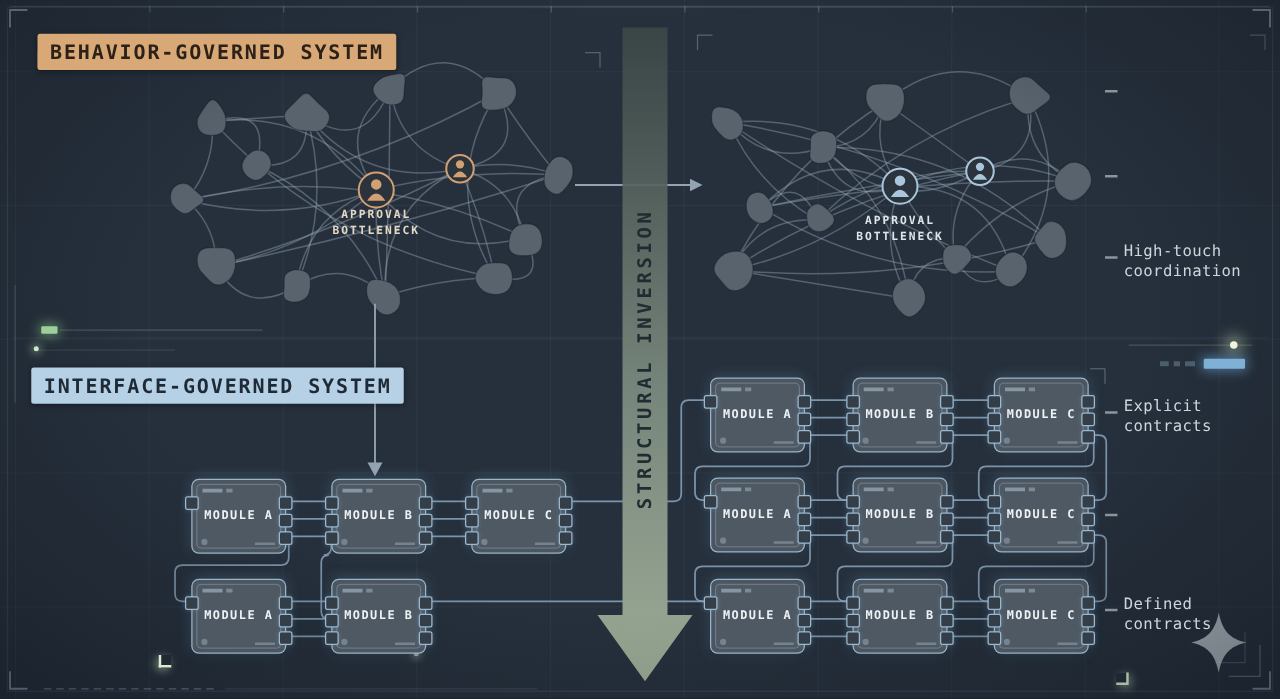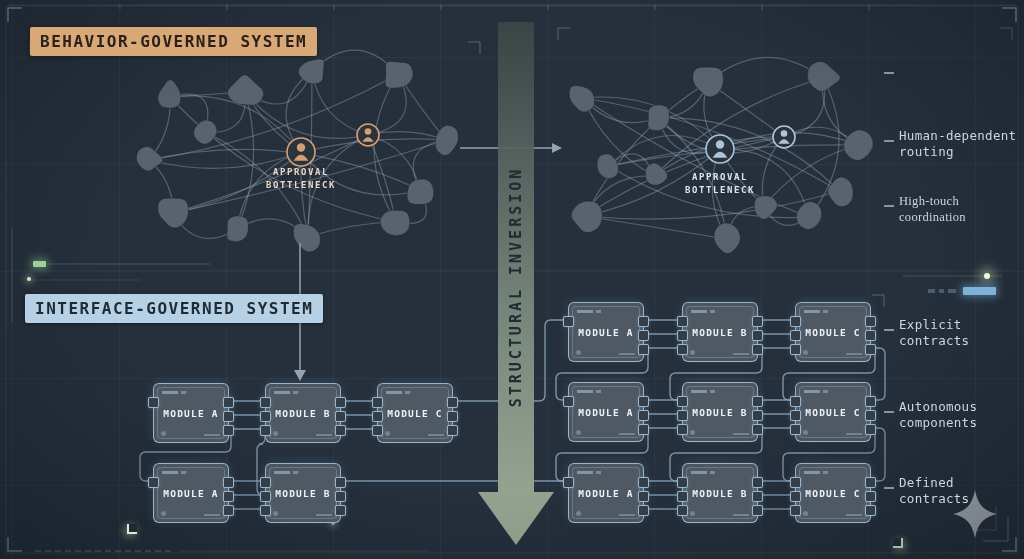--- a/index.html
+++ b/index.html
@@ -491,28 +491,24 @@
       <div class="m-line"></div>
       <span class="m-label">MODULE C</span>
       <div class="port" style="left: -6px; top: 13px;"></div>
       <div class="port" style="left: -6px; top: 27px;"></div>
       <div class="port" style="left: -6px; top: 41px;"></div>
       <div class="port" style="right: -6px; top: 13px;"></div>
       <div class="port" style="right: -6px; top: 27px;"></div>
       <div class="port" style="right: -6px; top: 41px;"></div>
     </div>
     <div class="ann-tick" style="top: 72px;"></div>
-    <div class="annotation" style="top: 128px;">Human-dependent
-routing</div>
     <div class="ann-tick" style="top: 140px;"></div>
-    <div class="annotation" style="top: 193px; font-family: Liberation Serif, serif;">High-touch
+    <div class="annotation" style="top: 193px;">High-touch
 coordination</div>
     <div class="ann-tick" style="top: 205px;"></div>
     <div class="annotation" style="top: 317px;">Explicit
 contracts</div>
     <div class="ann-tick" style="top: 329px;"></div>
-    <div class="annotation" style="top: 399px;">Autonomous
-components</div>
     <div class="ann-tick" style="top: 411px;"></div>
     <div class="annotation" style="top: 475px;">Defined
 contracts</div>
     <div class="ann-tick" style="top: 487px;"></div>
   </div>
 
 </body></html>

